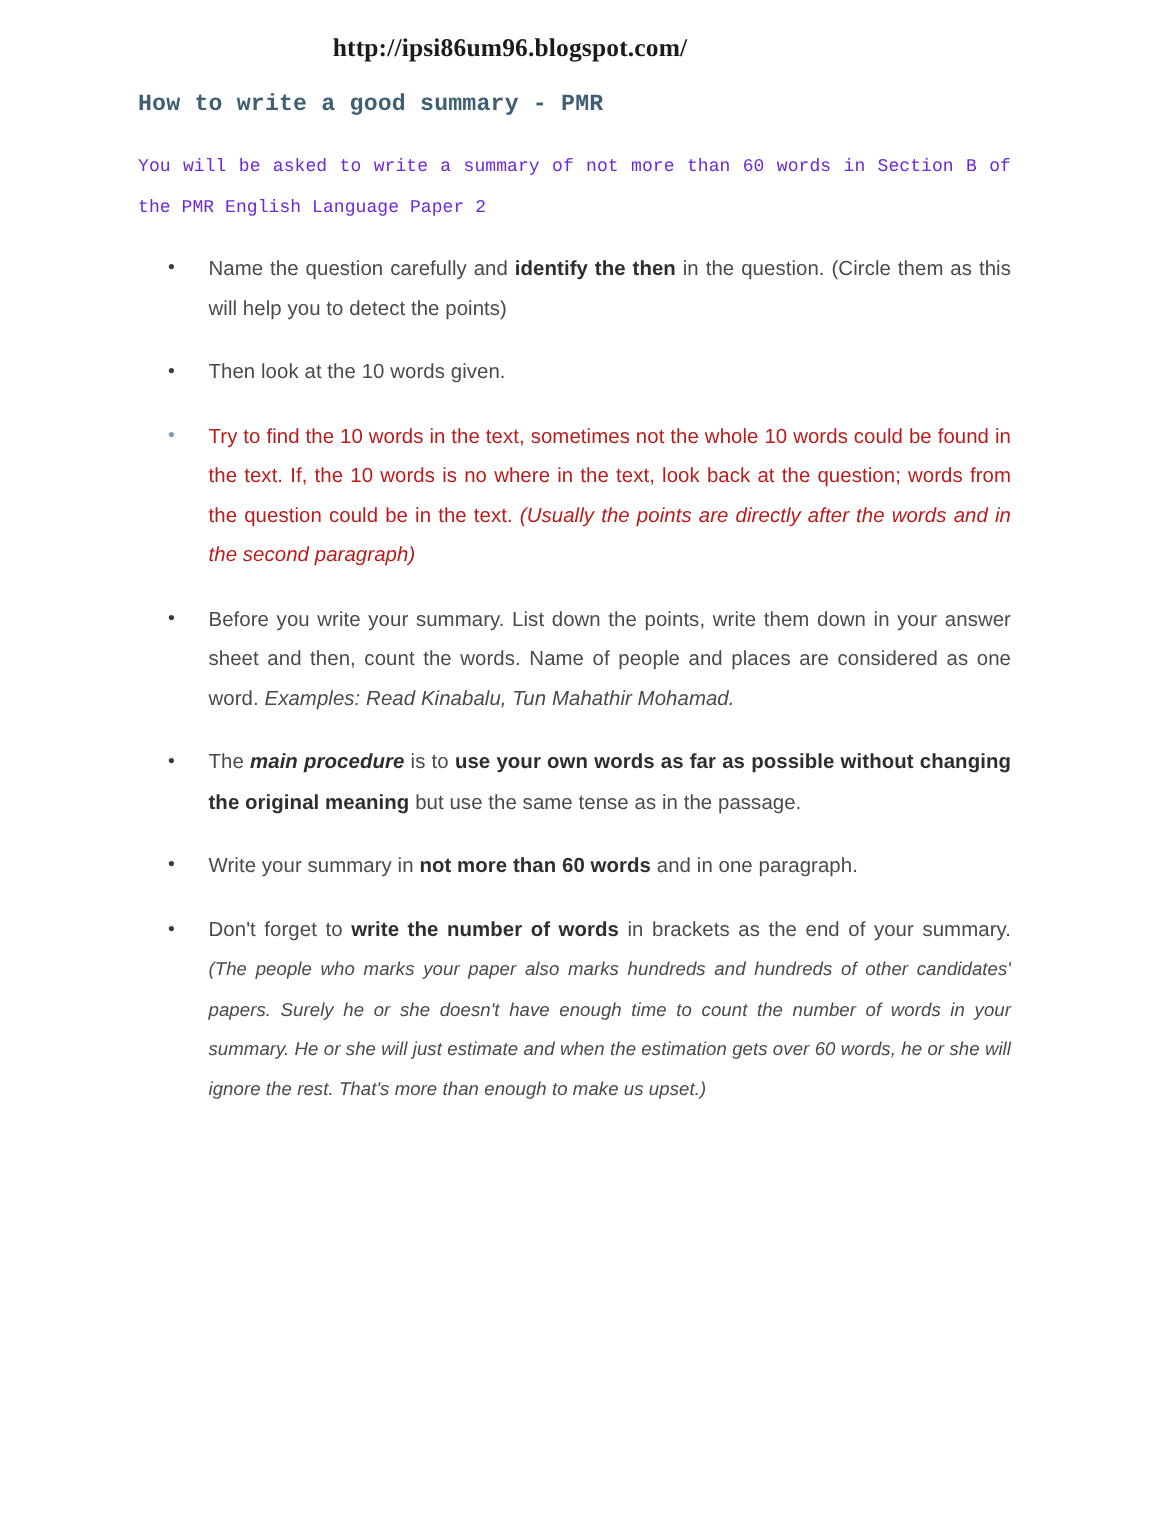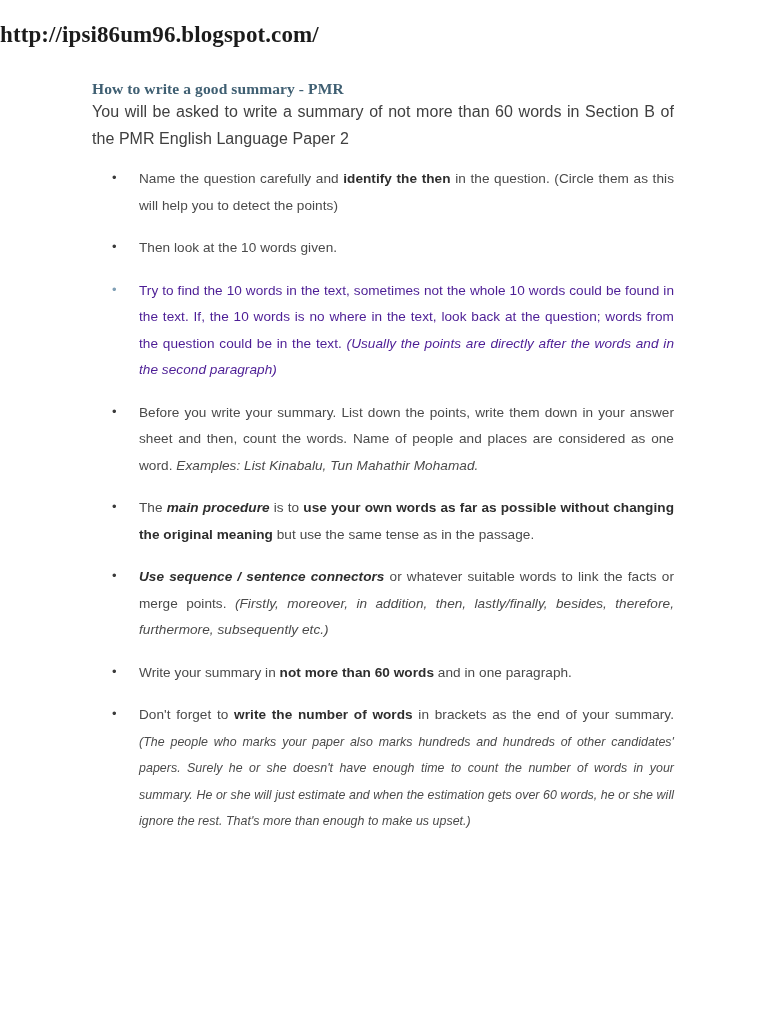--- a/index.html
+++ b/index.html
@@ -23,55 +23,55 @@
     padding: 0;
     background: #ffffff;
   }
 
   
   .site-url {
     position: absolute;
     top: 22px;
     left: 0;
     width: 680px;
-    text-align: left;
+    text-align: center;
     font-family: "Liberation Serif", serif;
     font-weight: bold;
-    font-size: 23px;
+    font-size: 17px;
     letter-spacing: 0.1px;
     color: #1b1b1b;
   }
 
   
   .doc-title {
     position: absolute;
     top: 60px;
     left: 92px;
-    font-family: Liberation Serif, serif;
+    font-family: Liberation Mono, monospace;
     font-weight: bold;
     font-size: 15.5px;
     color: #3f5f72;
     letter-spacing: 0.1px;
-    margin-top: 20px;
   }
 
   .content {
     position: absolute;
     top: 98px;
     left: 92px;
     width: 582px;
   }
 
   .intro {
-    font-size: 16px;
+    font-size: 12px;
     line-height: 27px;
     text-align: justify;
-    color: #404040;
+    color: #6d28d9;
     margin: 0 0 14px 0;
     letter-spacing: 0.05px;
+    font-family: Liberation Mono, monospace;
   }
 
   ul.bullets {
     list-style: none;
     margin: 0;
     padding: 0;
   }
 
   li.bullet {
     position: relative;
@@ -88,21 +88,21 @@
     position: absolute;
     left: 20px;
     top: -1px;
     font-size: 13px;
     line-height: 26.5px;
     color: #3a3a3a;
   }
 
   
   li.bullet.teal {
-    color: #4c1d95;
+    color: #b91c1c;
   }
   li.bullet.teal::before {
     color: #7f9fb5;
   }
 
   b, strong { font-weight: bold; color: #2e2e2e; }
 
   i, em { font-style: italic; }
 
   .small-it {
@@ -121,21 +121,20 @@
   <div class="doc-title">How to write a good summary - PMR</div>
 
   <div class="content">
 
     <p class="intro">You will be asked to write a summary of not more than 60 words in Section B of the PMR English Language Paper 2</p>
 
     <ul class="bullets">
         <li class="bullet"><span>Name the question carefully and </span><b>identify the then</b><span> in the question. (Circle them as this will help you to detect the points)</span></li>
         <li class="bullet"><span>Then look at the 10 words given.</span></li>
         <li class="bullet teal"><span>Try to find the 10 words in the text, sometimes not the whole 10 words could be found in the text. If, the 10 words is no where in the text, look back at the question; words from the question could be in the text. </span><i>(Usually the points are directly after the words and in the second paragraph)</i></li>
-        <li class="bullet"><span>Before you write your summary. List down the points, write them down in your answer sheet and then, count the words. Name of people and places are considered as one word. </span><i>Examples: List Kinabalu, Tun Mahathir Mohamad.</i></li>
+        <li class="bullet"><span>Before you write your summary. List down the points, write them down in your answer sheet and then, count the words. Name of people and places are considered as one word. </span><i>Examples: Read Kinabalu, Tun Mahathir Mohamad.</i></li>
         <li class="bullet"><span>The </span><span class="bi">main procedure</span><span> is to </span><b>use your own words as far as possible without changing the original meaning</b><span> but use the same tense as in the passage.</span></li>
-        <li class="bullet"><span class="bi">Use sequence / sentence connectors</span><span> or whatever suitable words to link the facts or merge points. </span><i>(Firstly, moreover, in addition, then, lastly/finally, besides, therefore, furthermore, subsequently etc.)</i></li>
         <li class="bullet"><span>Write your summary in </span><b>not more than 60 words</b><span> and in one paragraph.</span></li>
         <li class="bullet"><span>Don't forget to </span><b>write the number of words</b><span> in brackets as the end of your summary. </span><span class="small-it">(The people who marks your paper also marks hundreds and hundreds of other candidates' papers. Surely he or she doesn't have enough time to count the number of words in your summary. He or she will just estimate and when the estimation gets over 60 words, he or she will ignore the rest. That's more than enough to make us upset.)</span></li>
       </ul>
 
   </div>
 </div>
 
 </body></html>

